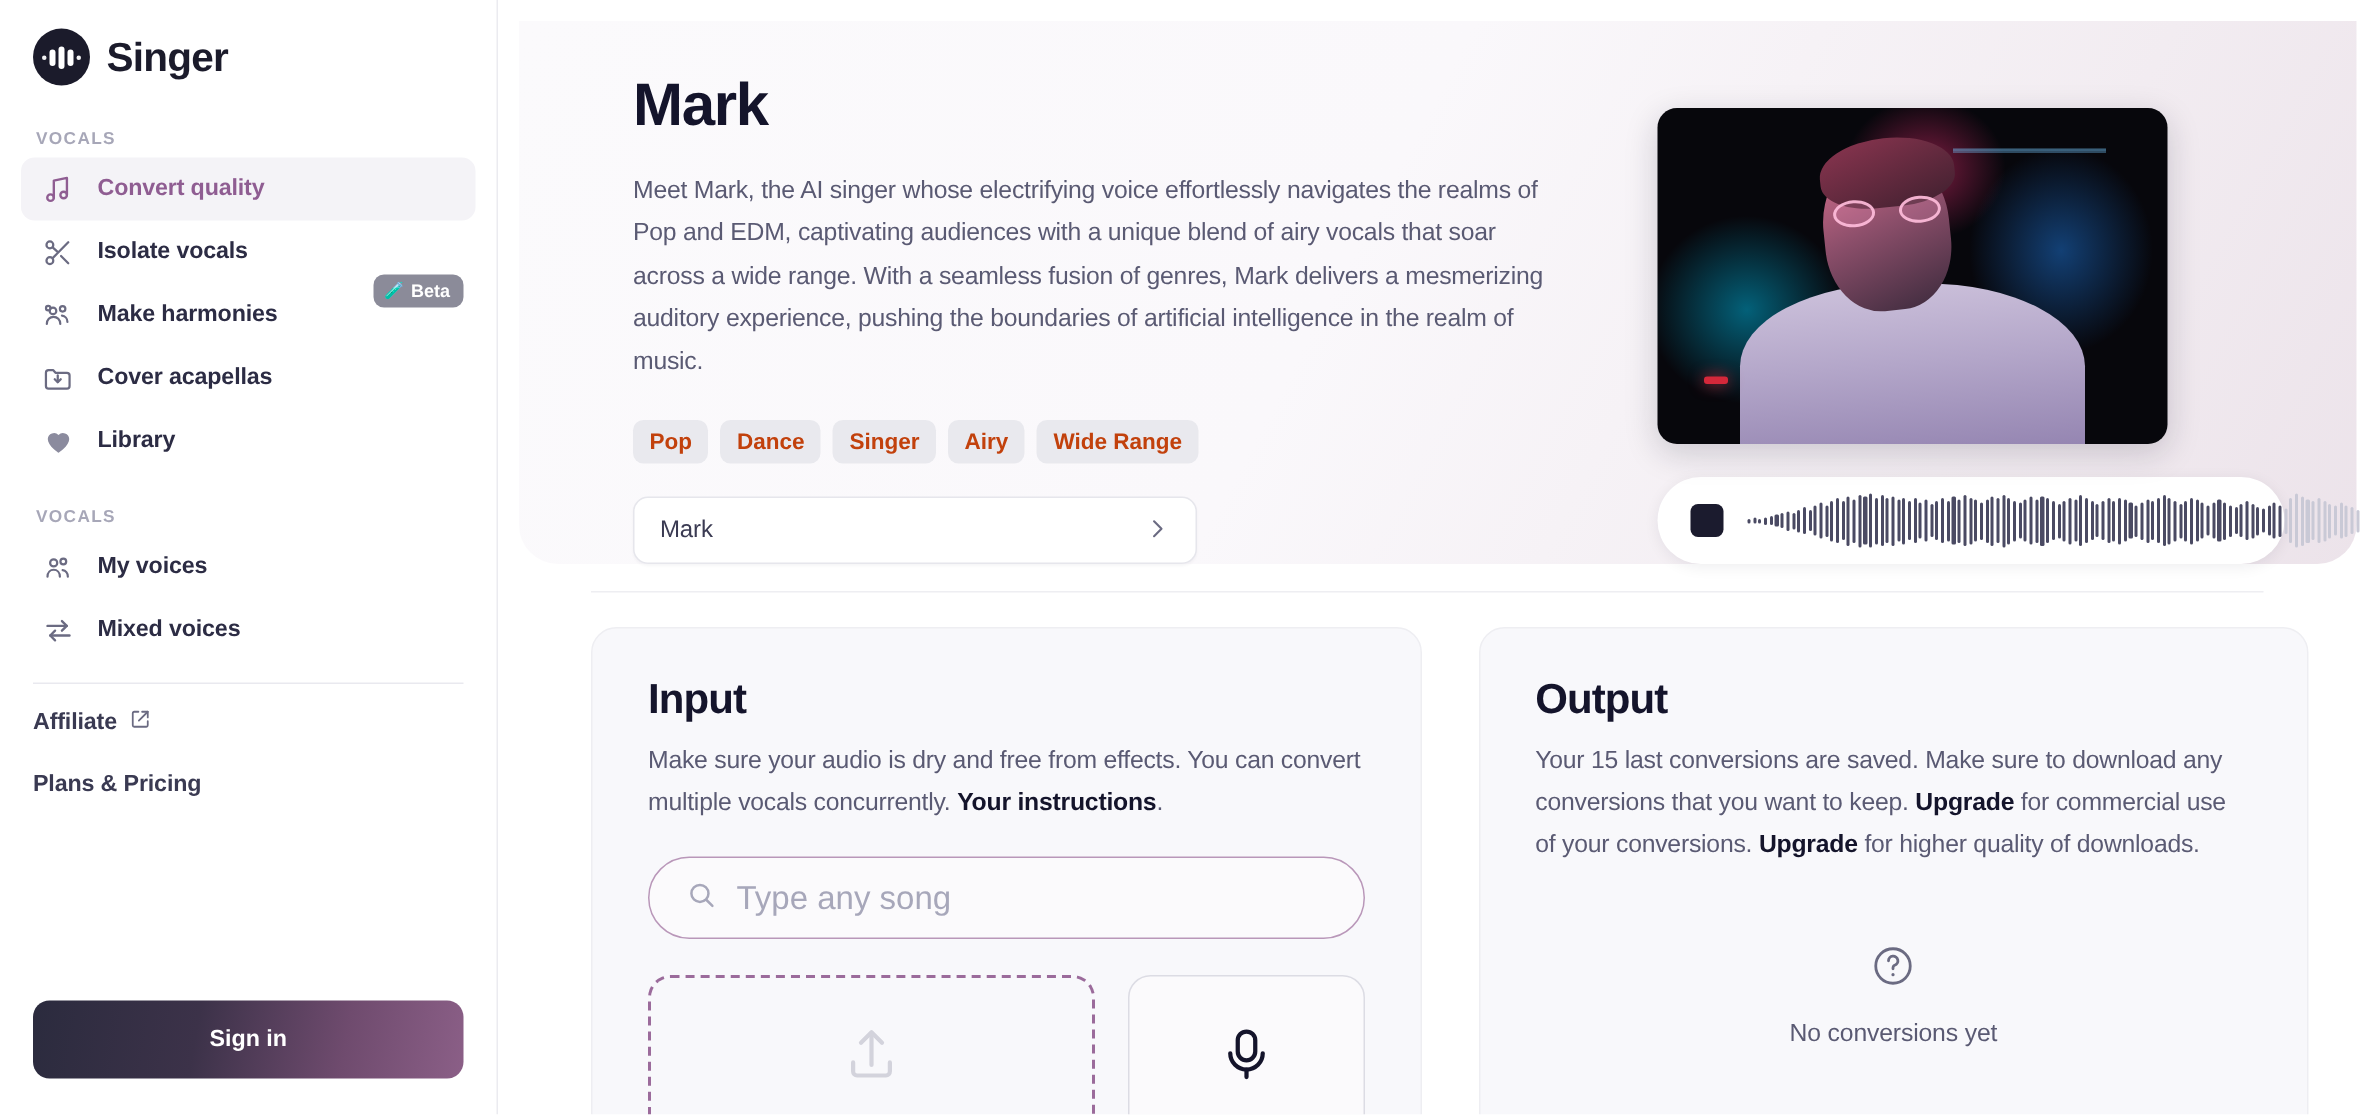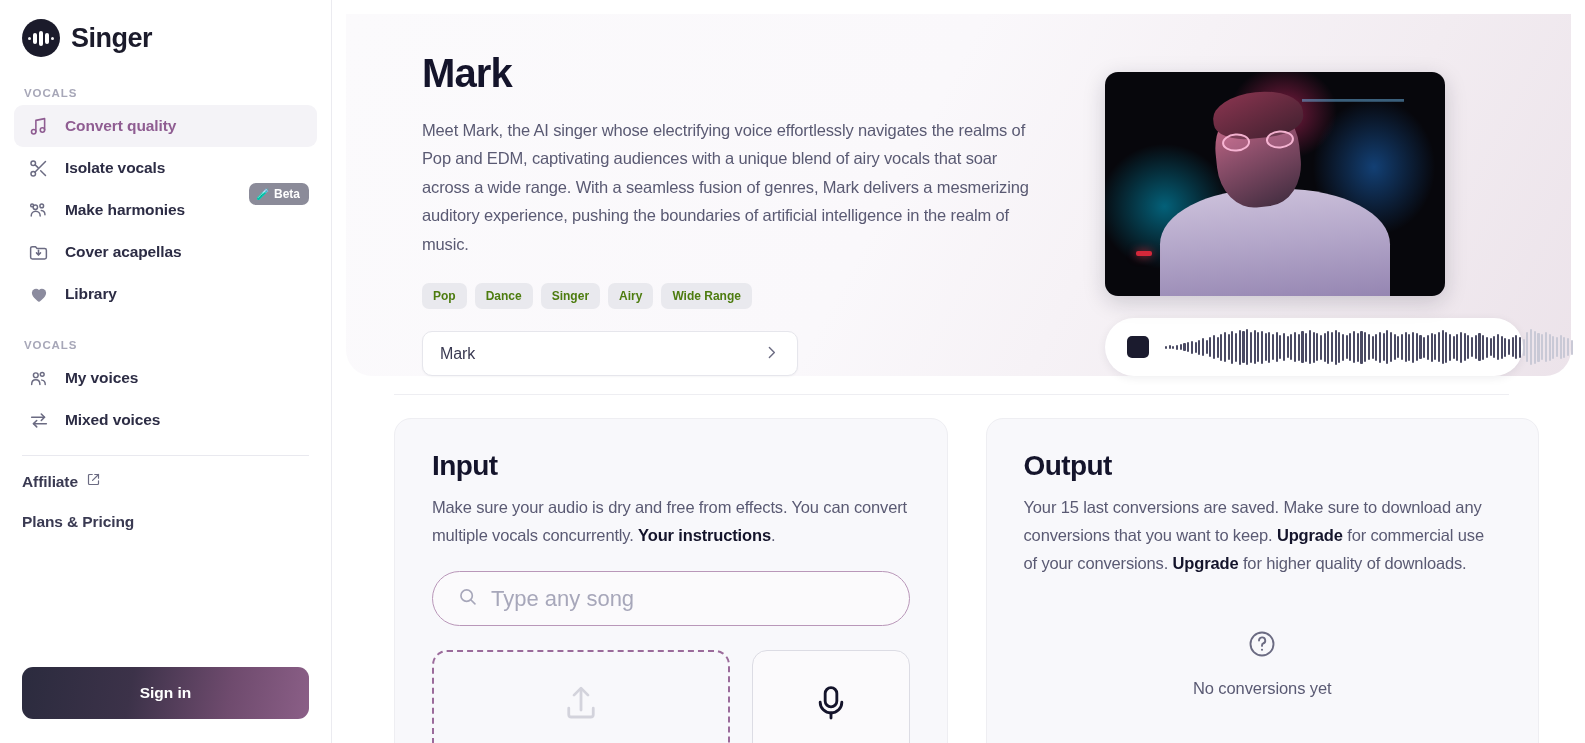--- a/index.html
+++ b/index.html
@@ -84,22 +84,22 @@
   .hero-title {
     font-size: 40px; font-weight: 800; color: #14142b;
     letter-spacing: -0.9px; line-height: 1; margin-top: -8px;
   }
   .hero-desc {
     margin-top: 23px; font-size: 16.5px; line-height: 28.5px;
     color: #5a5a73; max-width: 620px; letter-spacing: -0.15px;
   }
   .tags { display: flex; gap: 8px; margin-top: 25px; }
   .tag {
-    background: #e9e9ee; color: #4d7c0f;
-    font-size: 12px; font-weight: 600;
+    background: #e9e9ee; color: #c2410c;
+    font-size: 15px; font-weight: 600;
     border-radius: 7px; padding: 6px 11px; cursor: pointer;
   }
   .voice-select {
     margin-top: 22px; width: 376px; height: 45px;
     background: #fff; border: 1px solid #e6e6ec; border-radius: 10px;
     display: flex; align-items: center; justify-content: space-between;
     padding: 0 17px; cursor: pointer;
     box-shadow: 0 1px 2px rgba(20,20,43,.04);
   }
   .voice-select .vs-label { font-size: 16px; color: #3a3a52; letter-spacing:-.1px; }

